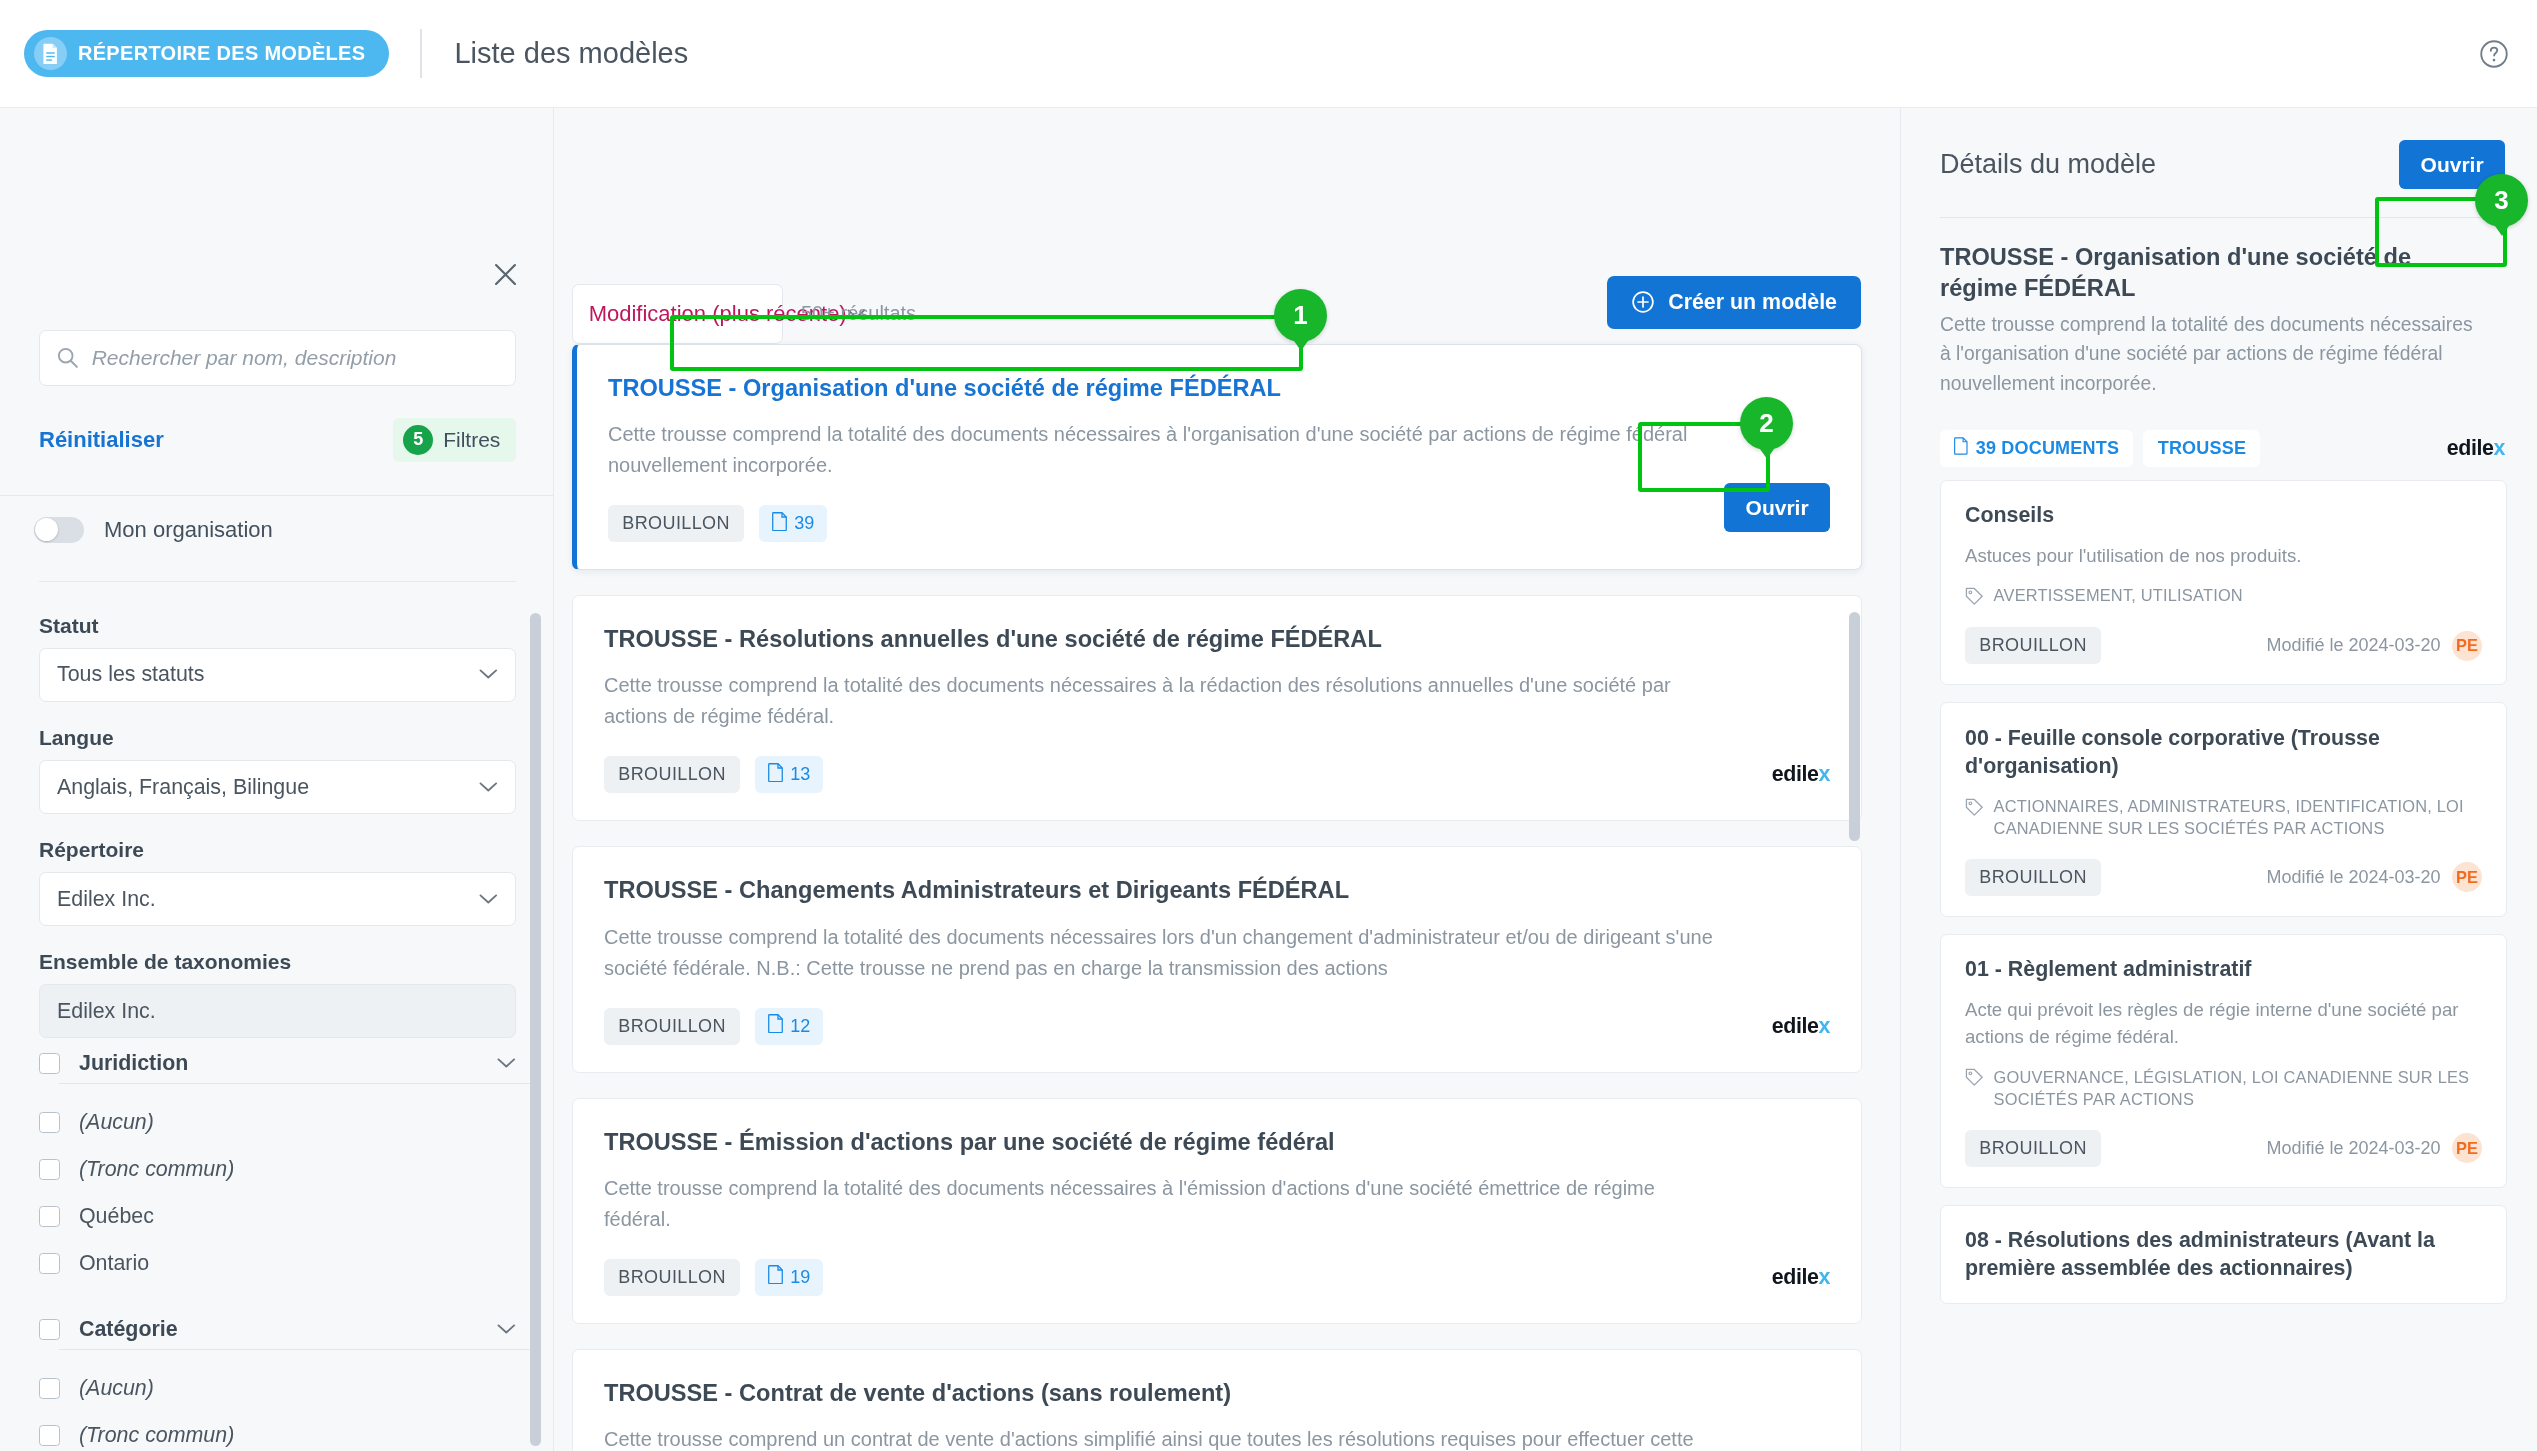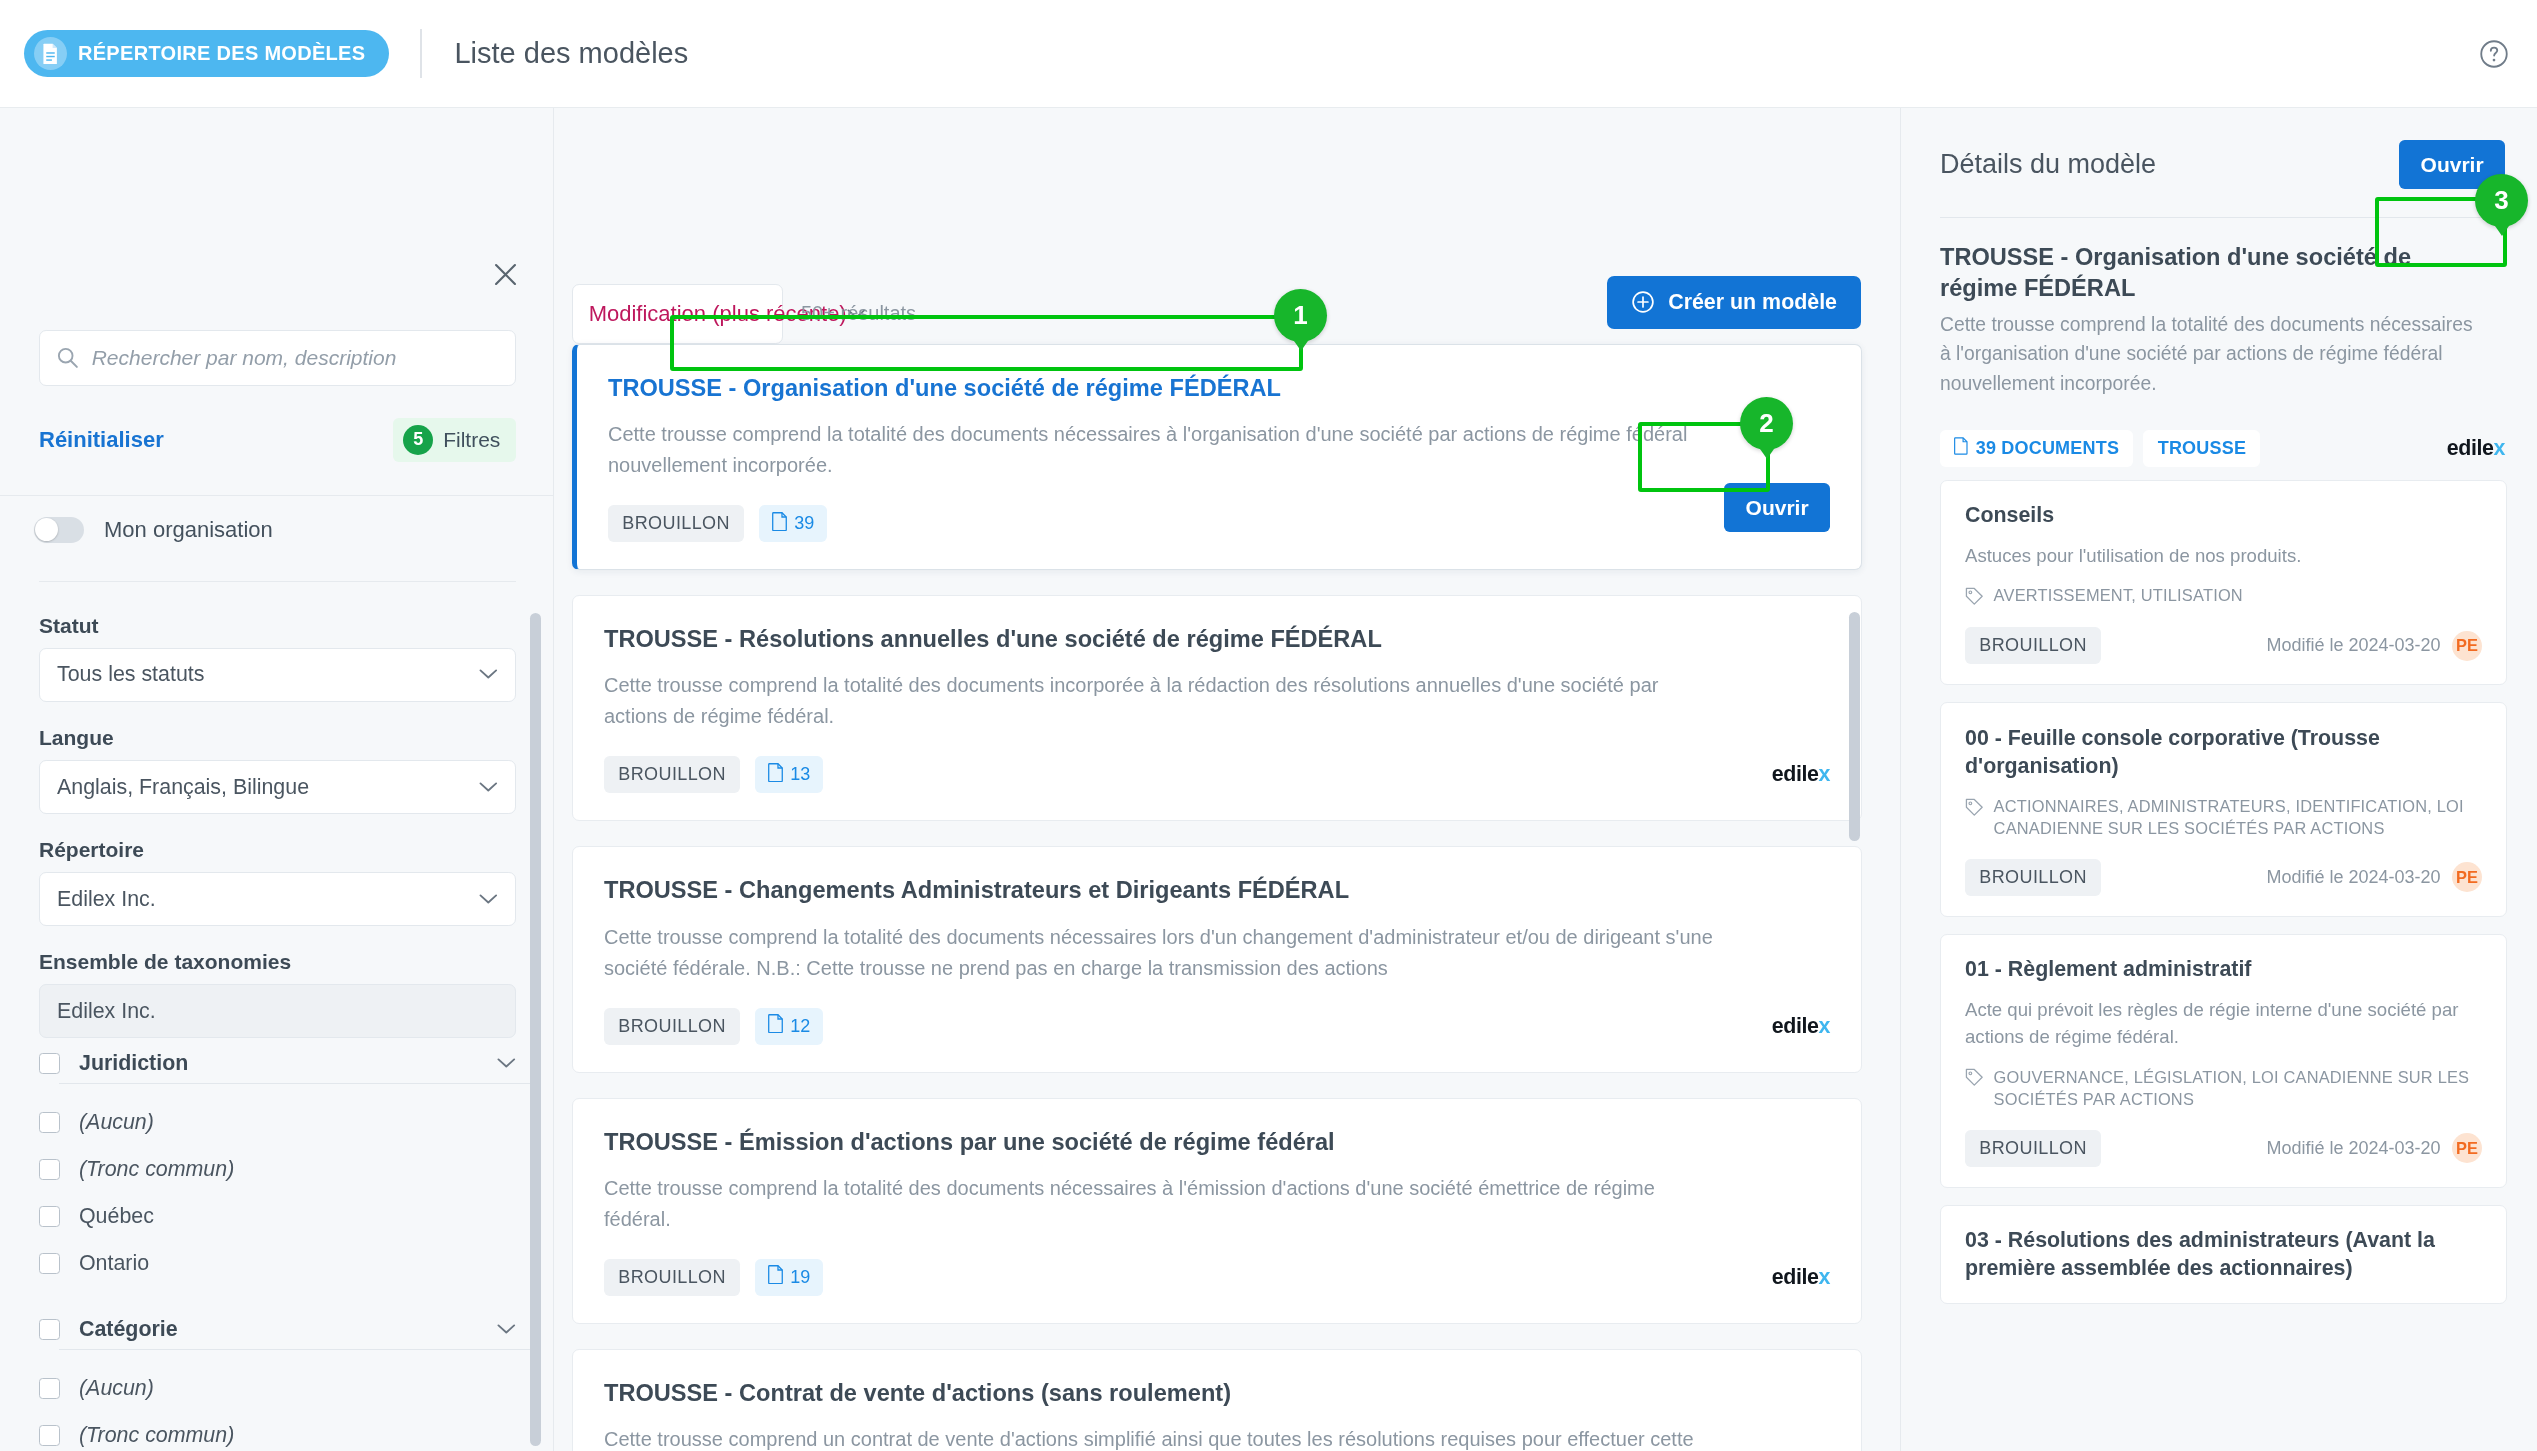--- a/index.html
+++ b/index.html
@@ -537,21 +537,21 @@
           </span>
           <span style="margin-left:auto;"></span>
         </div>
         <div style="position:absolute; right:31px; bottom:37px;" class="d-open-btn">
           <span class="d-open-label">Ouvrir</span>
         </div>
       </div>
 
       <div class="card">
         <div class="card-title">TROUSSE - Résolutions annuelles d'une société de régime FÉDÉRAL</div>
-        <div class="card-desc">Cette trousse comprend la totalité des documents incorporée à la rédaction des résolutions annuelles d'une société par actions de régime fédéral.</div>
+        <div class="card-desc">Cette trousse comprend la totalité des documents nécessaires à la rédaction des résolutions annuelles d'une société par actions de régime fédéral.</div>
         <div class="card-footer">
           <span class="pill-draft">BROUILLON</span>
           <span class="pill-docs">
             <span>
               <svg width="15.7" height="19.3" viewBox="0 0 22 27">
                 <path d="M2 1h12l6 6v18a1 1 0 0 1-1 1H2a1 1 0 0 1-1-1V2a1 1 0 0 1 1-1z" fill="none" stroke="#1a8ae5" stroke-width="1.8"></path>
                 <path d="M14 1v6h6" fill="none" stroke="#1a8ae5" stroke-width="1.8"></path>
               </svg>
             </span>
             <span>13</span>
@@ -694,21 +694,21 @@
         <div class="dcard-footer">
           <span class="pill-draft">BROUILLON</span>
           <span class="dcard-meta">
             <span class="dcard-date">Modifié le 2024-03-20</span>
             <span class="avatar">PE</span>
           </span>
         </div>
       </div>
 
       <div class="dcard">
-        <div class="dcard-title">03 - Résolutions des administrateurs (Avant la première assemblée des actionnaires)</div>
+        <div class="dcard-title">08 - Résolutions des administrateurs (Avant la première assemblée des actionnaires)</div>
       </div>
 
     </div>
   </div>
 
 </div>
 
 <div class="anno-box" style="left:670px; top:315px; width:633px; height:56px;"></div>
 <div class="anno-bubble" style="left:1274px; top:289px;">
     <span>1</span>

